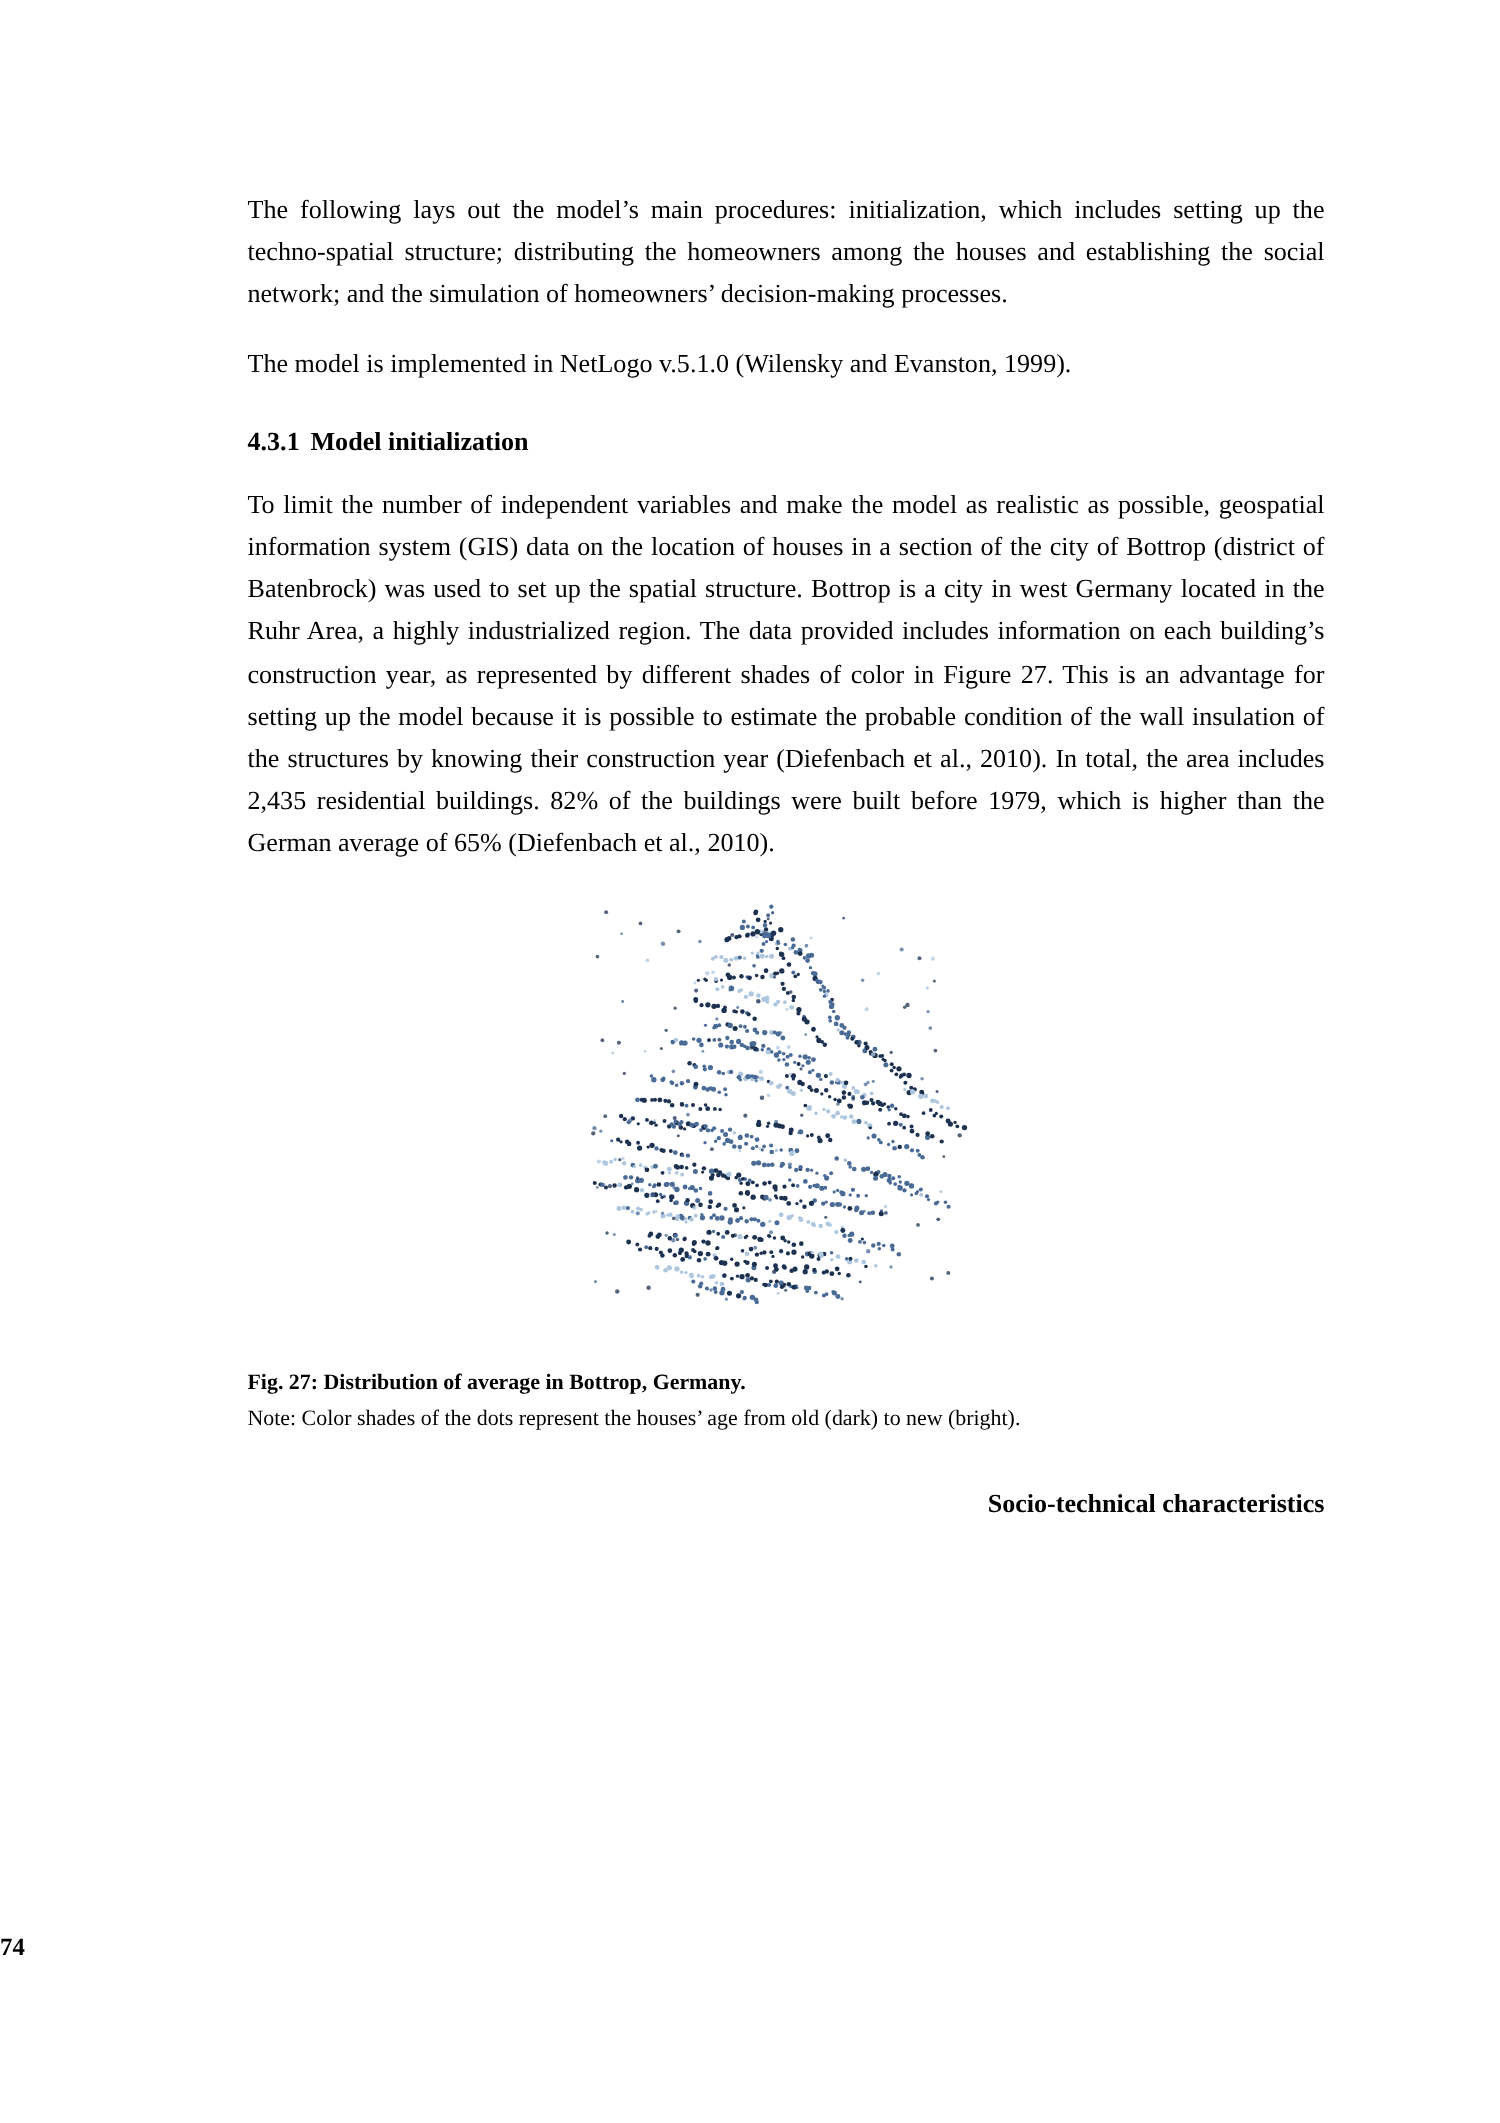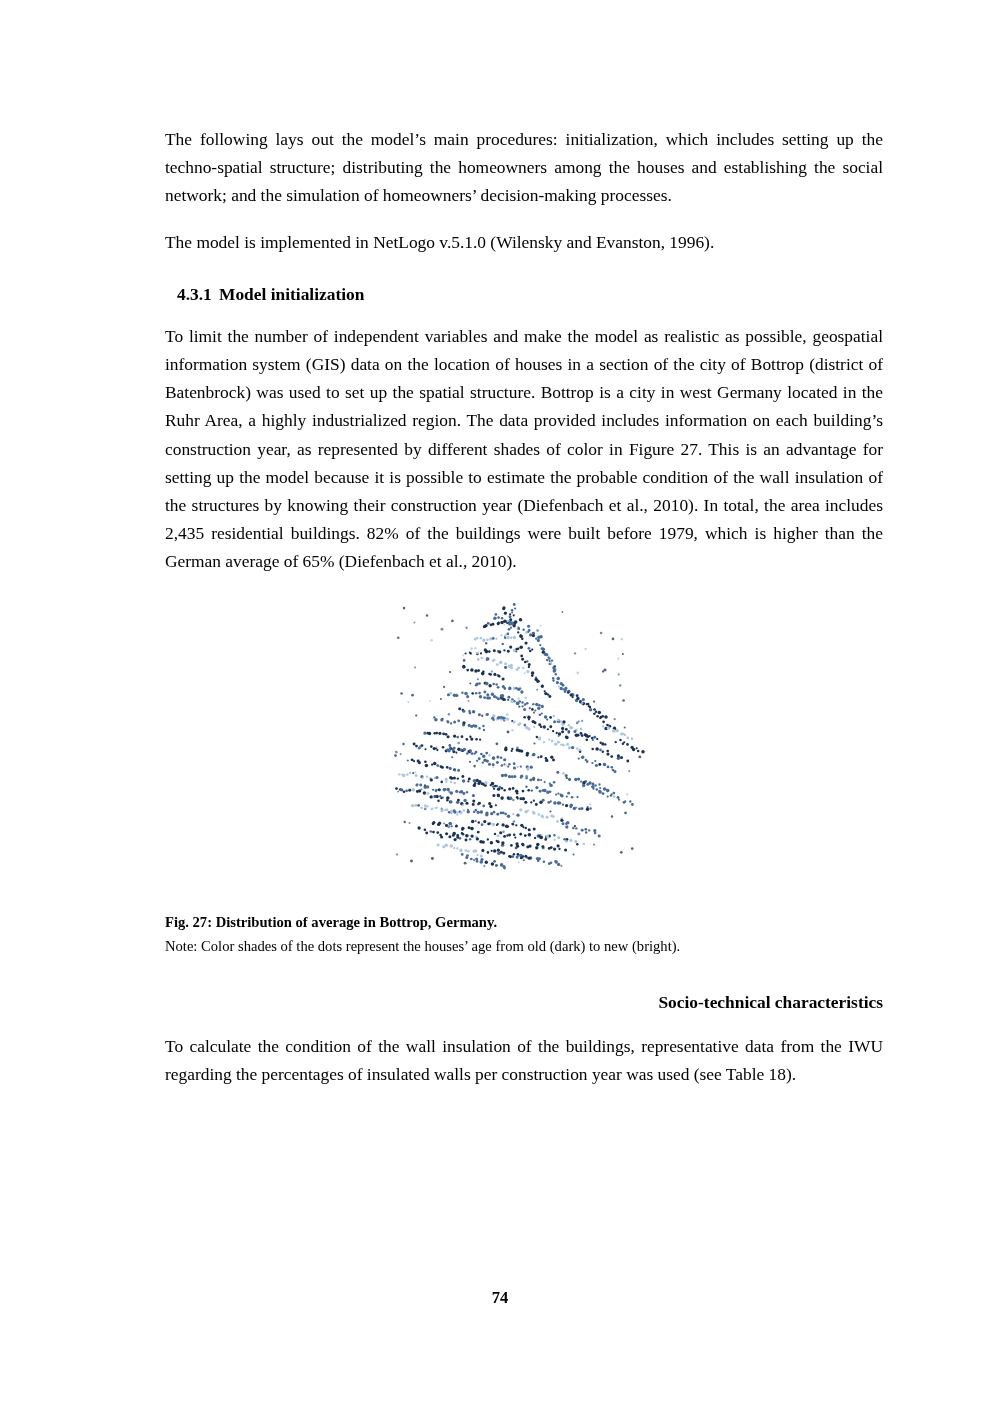--- a/index.html
+++ b/index.html
@@ -32,21 +32,21 @@
     font-size: 17.4px;
     line-height: 28.2px;
     text-align: justify;
     text-justify: inter-word;
     margin: 0 0 18px 0;
     hyphens: none;
   }
   h3.heading-num {
     font-size: 17.4px;
     font-weight: bold;
-    margin: 26px 0 16px 12px;
+    margin: 26px 0 16px 0;
     line-height: 24px;
   }
   h3.heading-num .num {
     display: inline-block;
     width: 42px;
   }
   h4.subheading {
     font-size: 17.4px;
     font-weight: bold;
     margin: 20px 0 16px 0;
@@ -81,34 +81,34 @@
   .fig-note {
     font-size: 14.6px;
     margin: 4px 0 0 0;
     line-height: 20px;
   }
   .page-number {
     position: absolute;
     left: 0;
     top: 1288px;
     width: 1000px;
-    text-align: center;
+    text-align: left;
     font-size: 16.5px;
     font-weight: bold;
   }
 </style>
 </head>
 <body>
 
 <div class="page">
   <div class="content">
 
     <p class="body-text">The following lays out the model’s main procedures: initialization, which includes setting up the techno-spatial structure; distributing the homeowners among the houses and establishing the social network; and the simulation of homeowners’ decision-making processes.</p>
 
-    <p class="body-text">The model is implemented in NetLogo v.5.1.0 (Wilensky and Evanston, 1996).</p>
+    <p class="body-text">The model is implemented in NetLogo v.5.1.0 (Wilensky and Evanston, 1999).</p>
 
     <h3 class="heading-num">
       <span class="num">4.3.1</span><span>Model initialization</span>
     </h3>
 
 
     <p class="body-text">To limit the number of independent variables and make the model as realistic as possible, geospatial information system (GIS) data on the location of houses in a section of the city of Bottrop (district of Batenbrock) was used to set up the spatial structure. Bottrop is a city in west Germany located in the Ruhr Area, a highly industrialized region. The data provided includes information on each building’s construction year, as represented by different shades of color in Figure 27. This is an advantage for setting up the model because it is possible to estimate the probable condition of the wall insulation of the structures by knowing their construction year (Diefenbach et al., 2010). In total, the area includes 2,435 residential buildings. 82% of the buildings were built before 1979, which is higher than the German average of 65% (Diefenbach et al., 2010).</p>
 
     <div class="figure-block">
       <div class="figure-image">
@@ -1257,18 +1257,17 @@
               <circle cx="150.0" cy="122.4" r="1.02" fill="#4a6b96" opacity="0.75"></circle>
             </g>
         </svg>
       </div>
       <div class="fig-caption">Fig. 27: Distribution of average in Bottrop, Germany.</div>
       <div class="fig-note">Note: Color shades of the dots represent the houses’ age from old (dark) to new (bright).</div>
     </div>
 
     <h4 class="subheading-2">Socio-technical characteristics</h4>
 
-    <p class="body-text">To calculate the condition of the wall insulation of the buildings, representative data from the IWU regarding the percentages of insulated walls per construction year was used (see Table 18).</p>
 
   </div>
 
   <div class="page-number">74</div>
 </div>
 
 </body></html>

